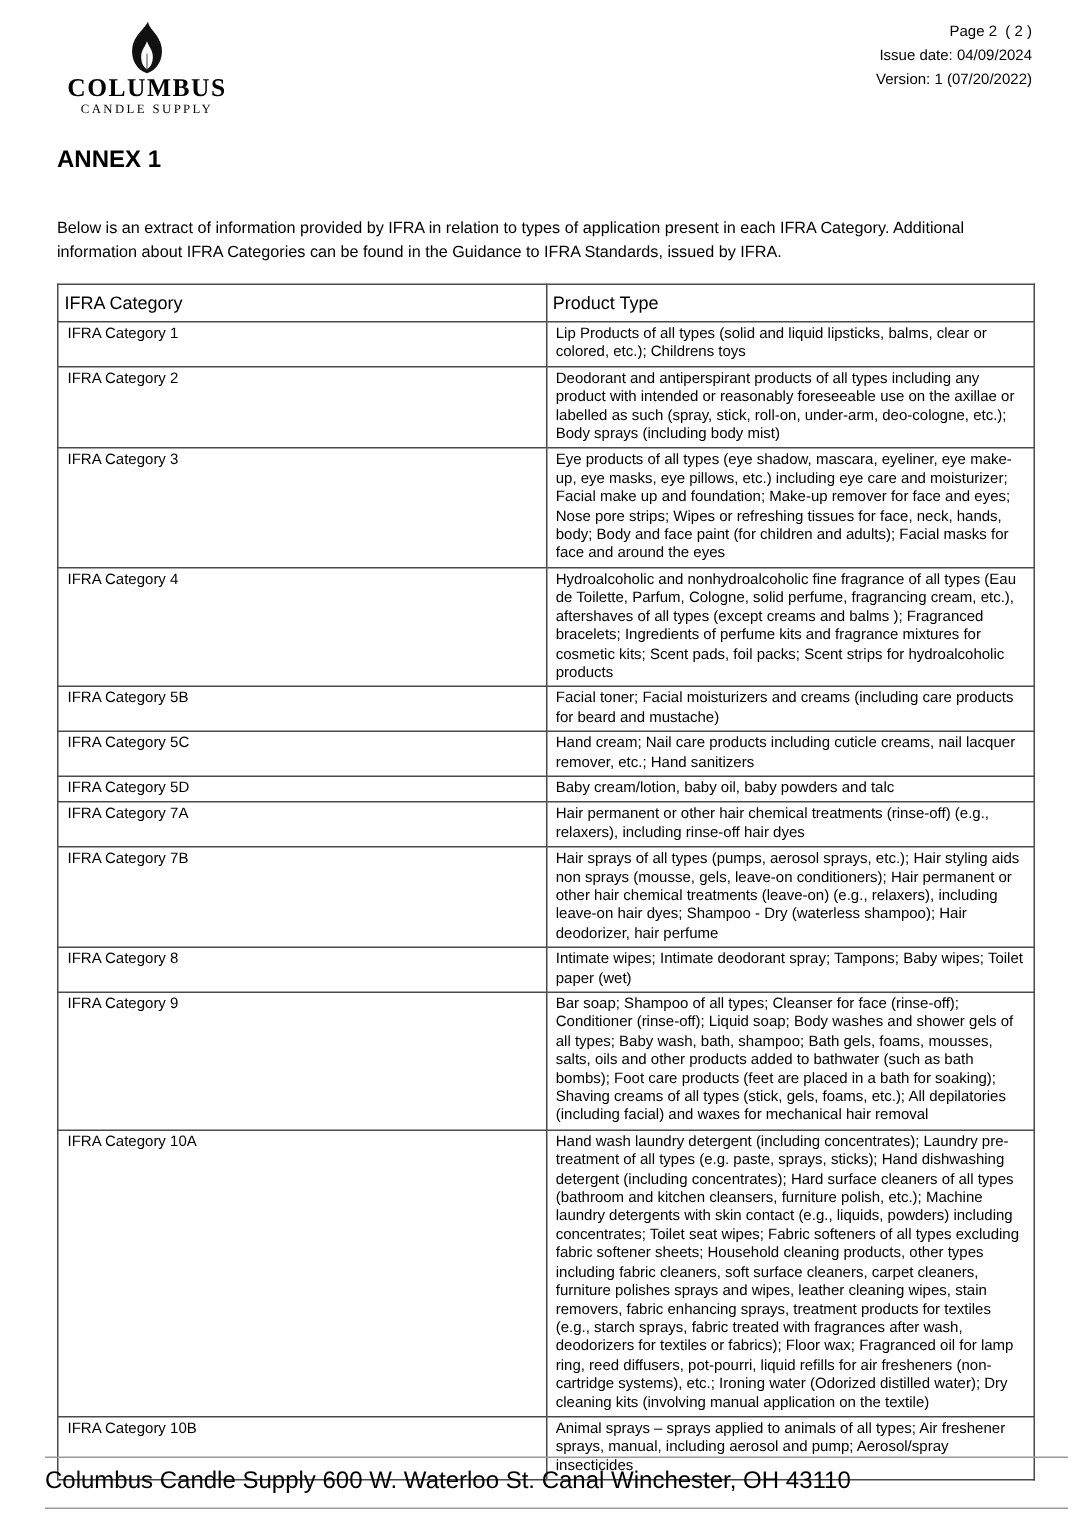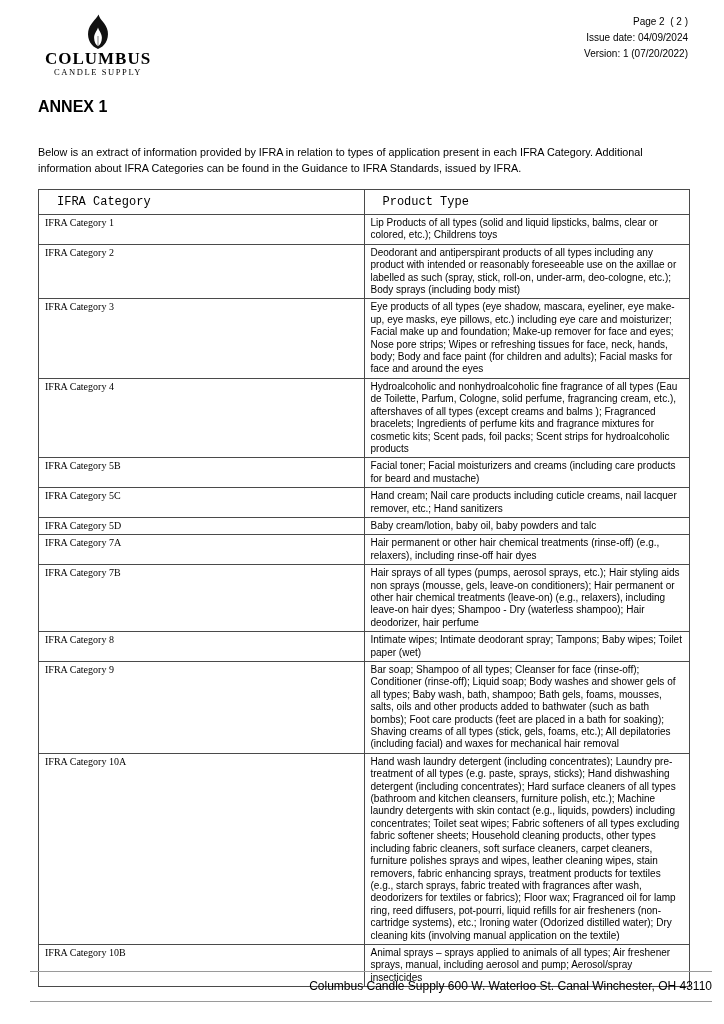--- a/index.html
+++ b/index.html
@@ -40,36 +40,36 @@
   
   table.ifra {
     margin-top:13px;
     width:652px;
     border-collapse:collapse;
     table-layout:fixed;
   }
   table.ifra, table.ifra th, table.ifra td { border:1px solid #4a4a4a; }
   table.ifra th {
     font-weight:normal; font-size:12px; text-align:left;
-    padding:5px 18px; height:14px;font-family:Liberation Mono, monospace;
+    padding:5px 4px; height:14px;
   }
   table.ifra td {
     font-size:10px; line-height:12.4px;
     vertical-align:top;
     padding:2px 5px 2px 6px;
   }
-  td.cat-cell { width:170px;font-family:Liberation Serif, serif; }
+  td.cat-cell { width:170px; }
 
   
   .footer {
     position:absolute; left:30px; right:12px; top:971px;
     border-top:1px solid #9a9a9a;
     border-bottom:1px solid #9a9a9a;
-    text-align:right;
-    font-size:12px;
+    text-align:left;
+    font-size:16px;
     padding:7px 0 8px 0;
   }
 </style>
 </head>
 <body>
 
 <div class="page">
   <div class="content">
 
     <div class="hdr">

